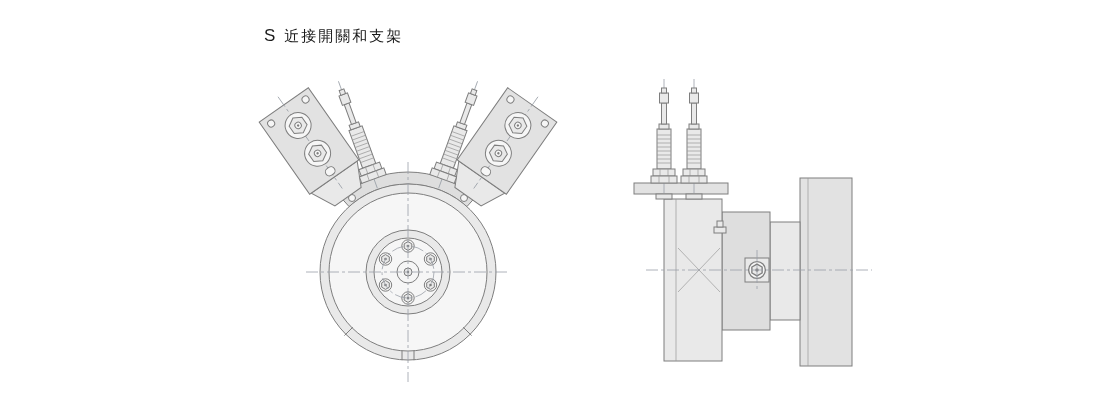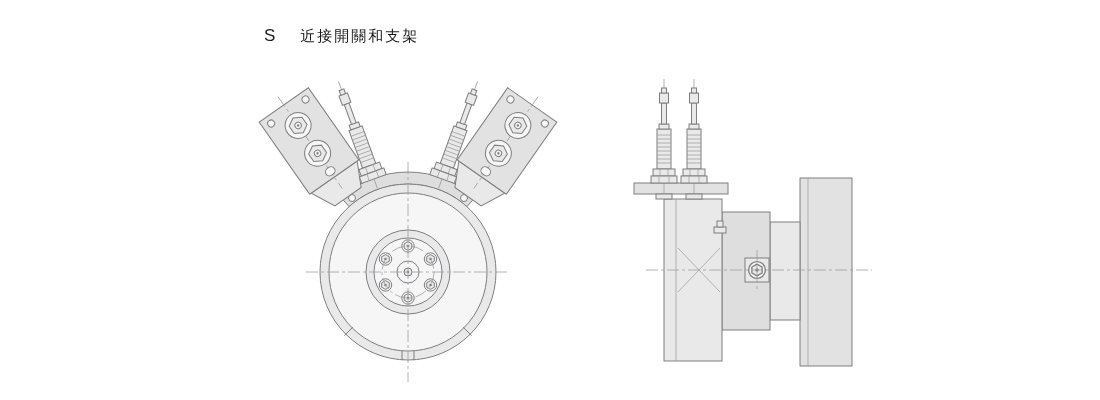--- a/index.html
+++ b/index.html
@@ -7,21 +7,21 @@
     --fill-light:#e9e9e9; --fill-mid:#dedede; --fill-face:#f6f6f6;
     --fill-plate:#e2e2e2; --background:#ffffff; --text:#1a1a1a;
   }
   html,body{margin:0;padding:0;}
   body{width:1100px;height:400px;background:var(--background);
        font-family:"Liberation Sans","DejaVu Sans",sans-serif;overflow:hidden;}
   .canvas{position:relative;width:1100px;height:400px;background:var(--background);}
   .fig-title{position:absolute;left:264px;top:26px;display:flex;align-items:baseline;
              gap:9px;color:var(--text);white-space:nowrap;}
   .fig-title .prefix{font-size:17px;font-weight:500;}
-  .fig-title .label{font-size:15px;font-weight:500;letter-spacing:2px;margin-left:16px;}
+  .fig-title .label{font-size:15px;font-weight:500;letter-spacing:2px;}
   svg{position:absolute;left:0;top:0;}
   .ln{stroke:var(--line);fill:none;stroke-width:1;}
   .thin{stroke:var(--line-soft);fill:none;stroke-width:0.7;}
   .cl{stroke:var(--centerline);fill:none;stroke-width:0.8;stroke-dasharray:12 3 3 3;}
   .part{stroke:var(--line);fill:var(--fill-light);stroke-width:1;}
   .mid{stroke:var(--line);fill:var(--fill-mid);stroke-width:1;}
   .plate{stroke:var(--line);fill:var(--fill-plate);stroke-width:1;}
   .face{stroke:var(--line);fill:var(--fill-face);stroke-width:1;}
   .hole{stroke:var(--line);fill:var(--fill-face);stroke-width:1;}
   .dot{fill:var(--line);stroke:none;}

